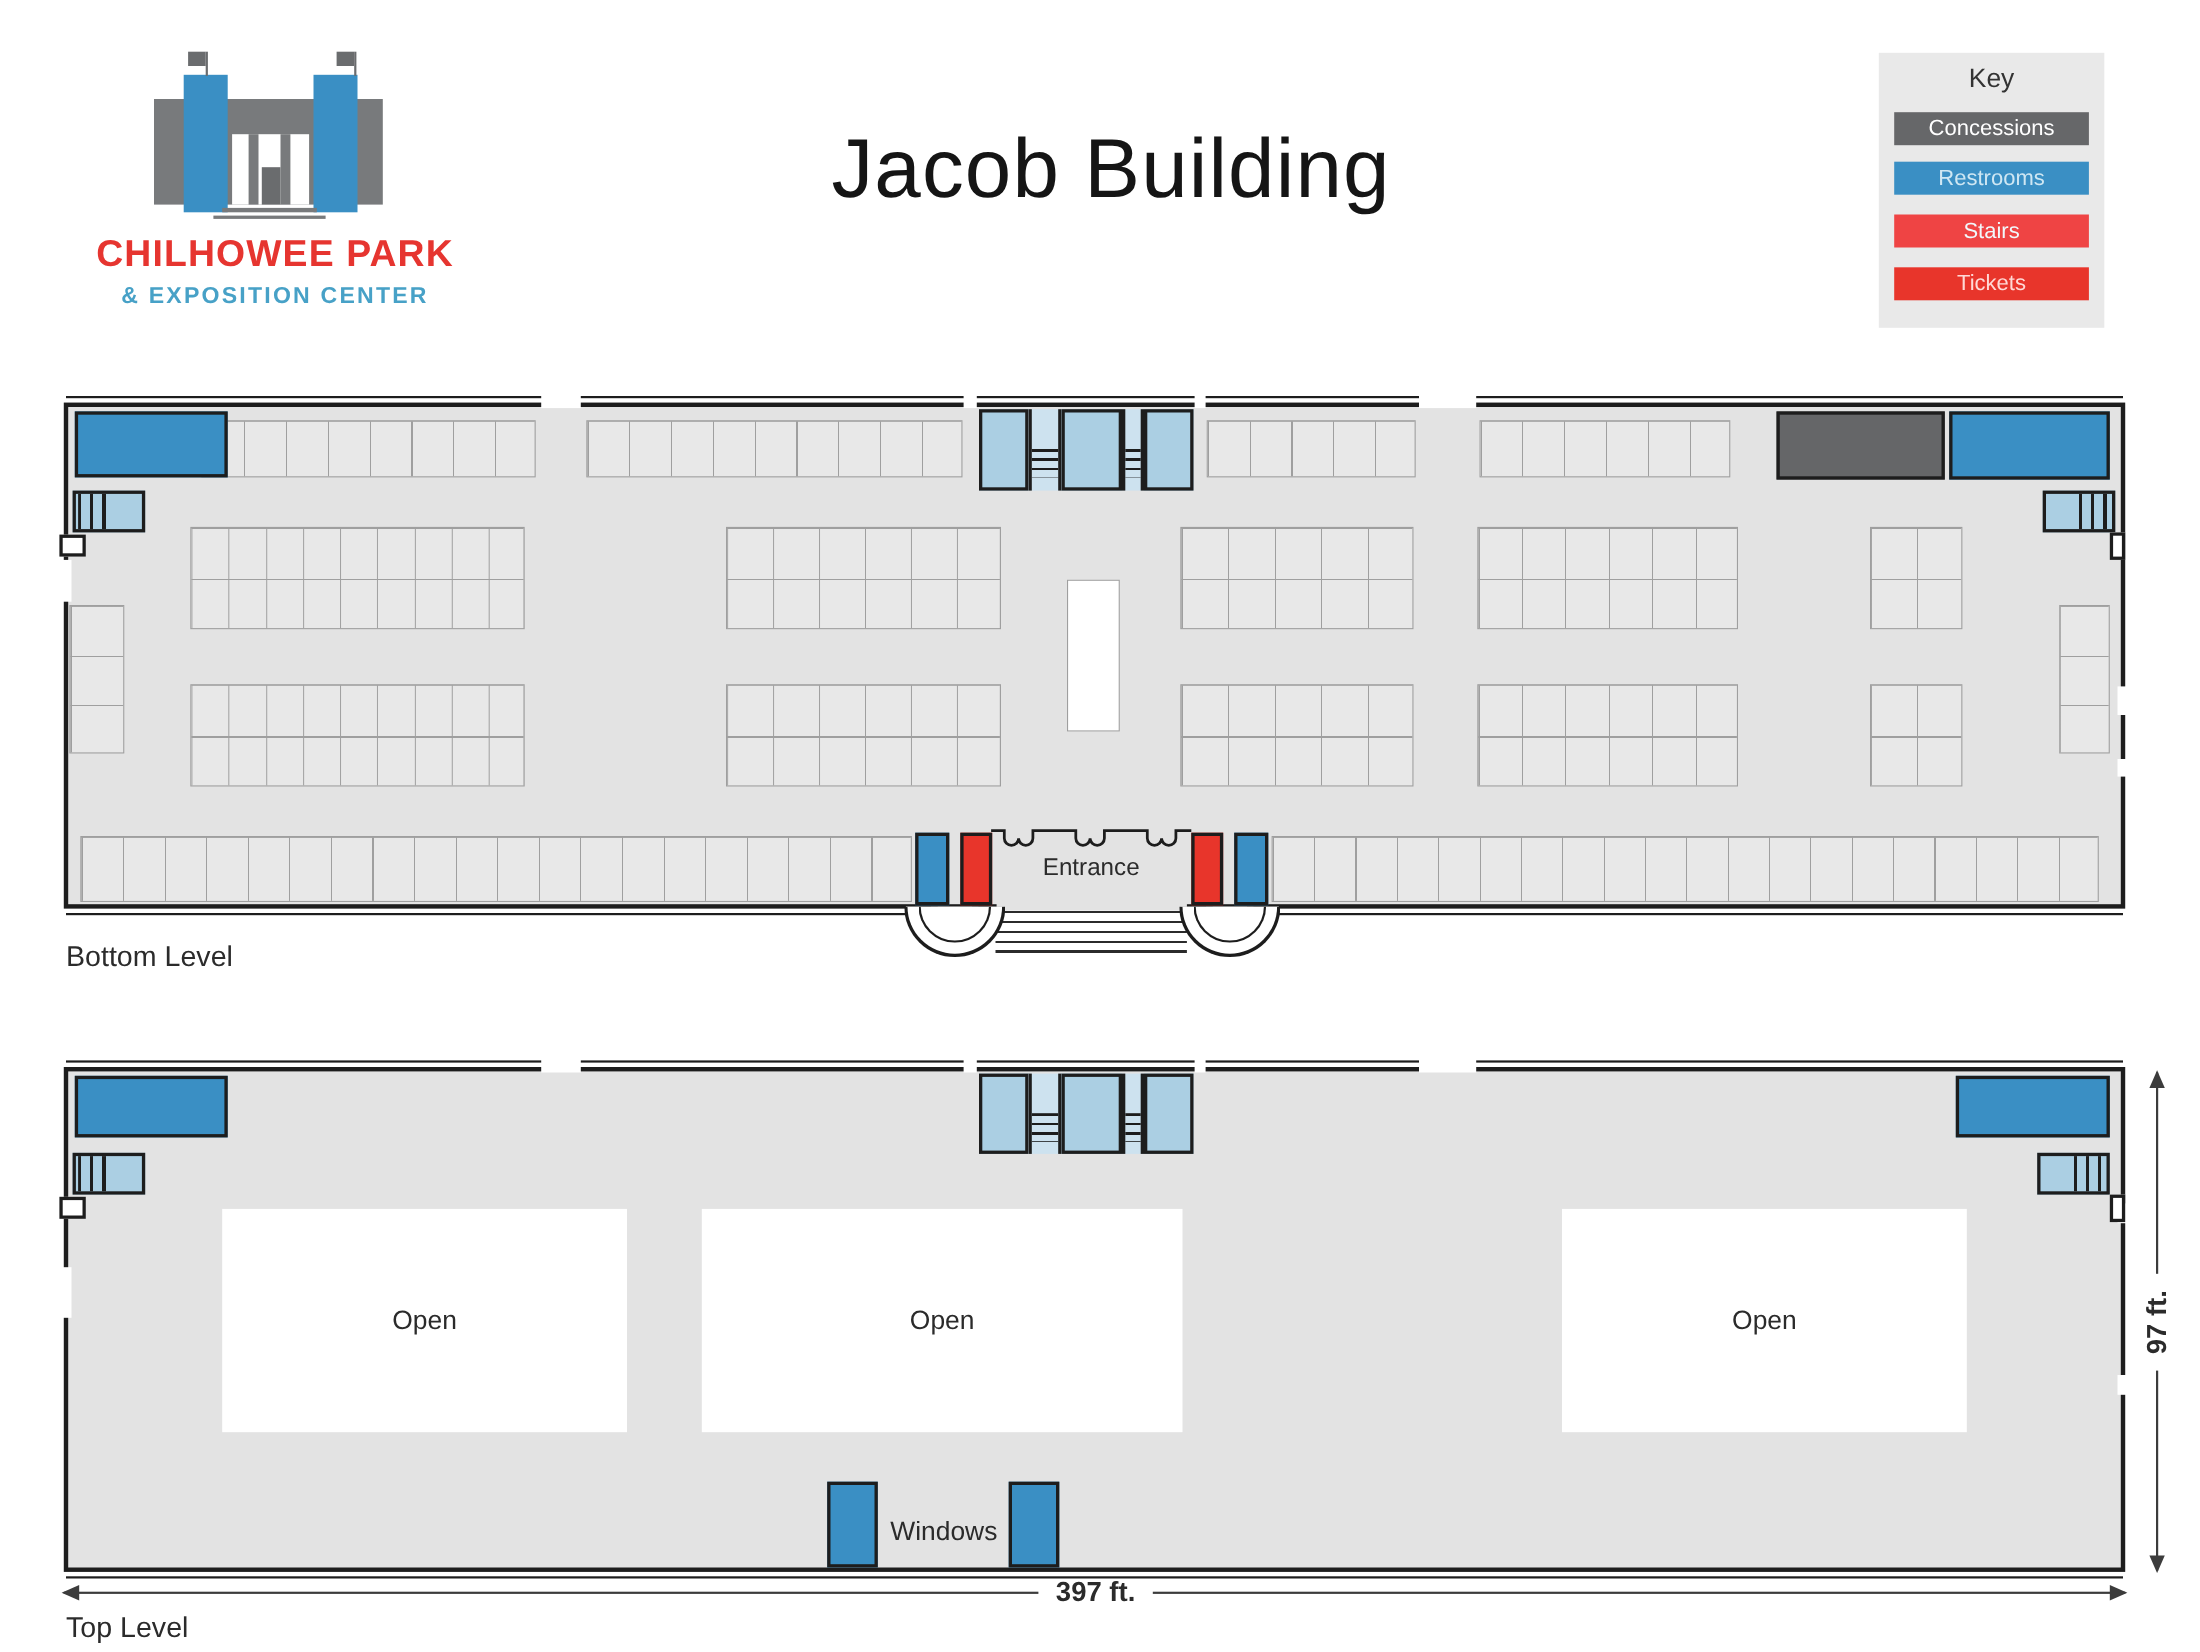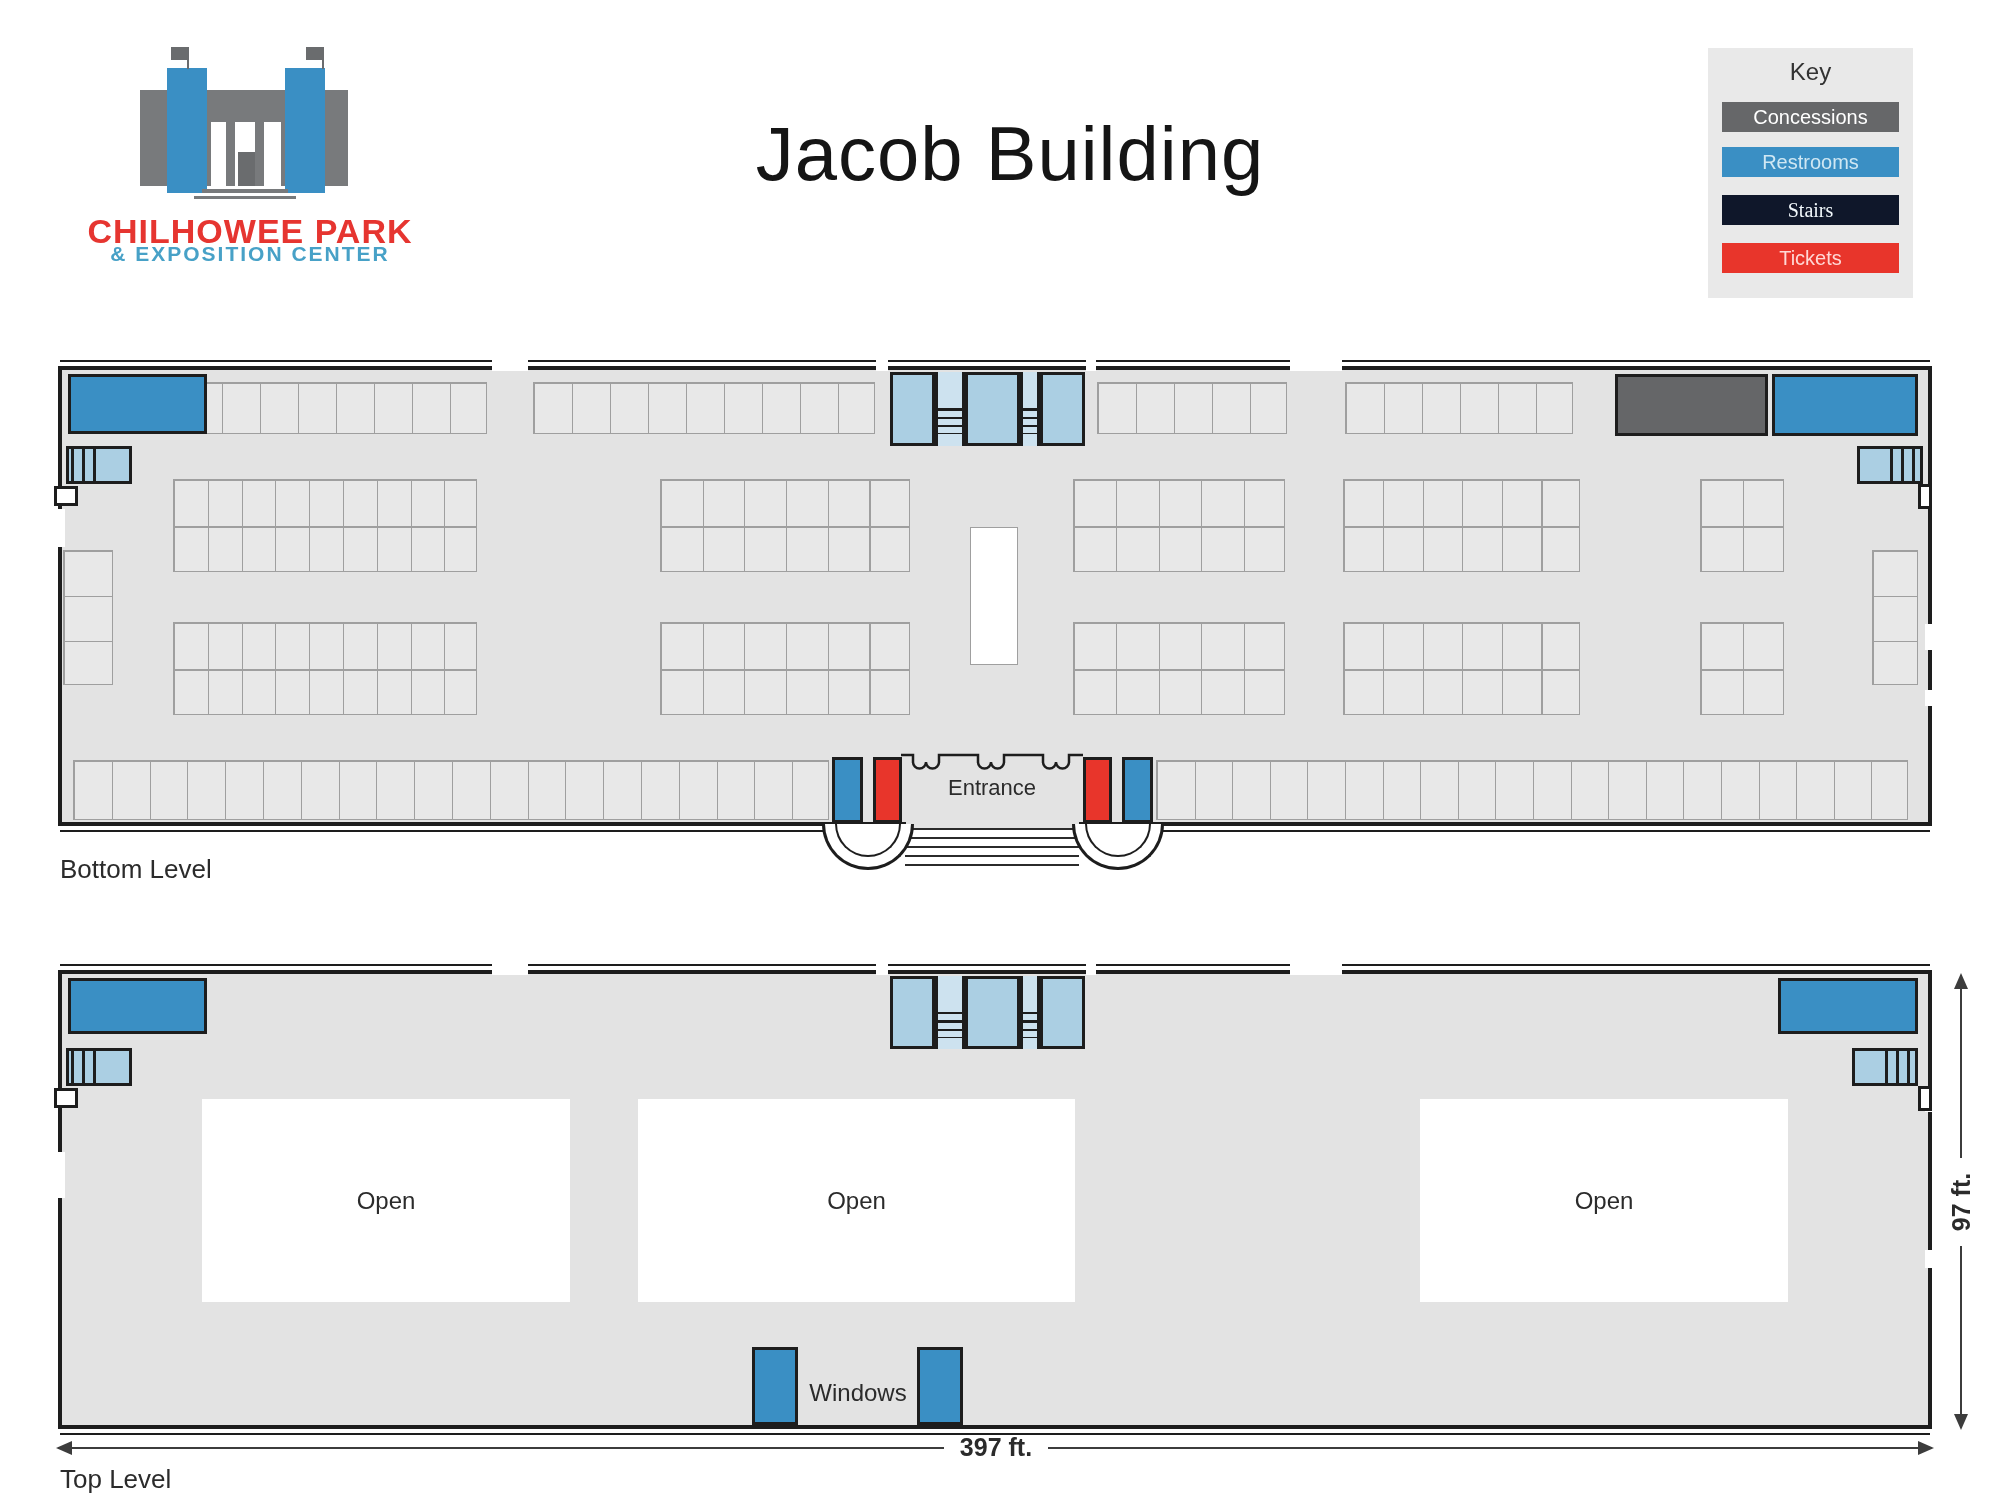--- a/index.html
+++ b/index.html
@@ -17,21 +17,21 @@
   .lg-col.c1{left:15px}.lg-col.c2{left:44px}
   .lg-door{position:absolute;left:27px;top:30px;width:17px;height:34px;background:var(--logo-dark)}
   .lg-flagpole{position:absolute;top:7px;width:2px;height:22px;background:var(--logo-dark)}
   .lg-fp-l{left:57px}.lg-fp-r{left:192px}
   .lg-flag{position:absolute;top:7px;width:16px;height:13px;background:var(--logo-dark)}
   .lg-fl-l{left:41px}.lg-fl-r{left:176px}
   .lg-base1{position:absolute;left:72px;top:149px;width:86px;height:4px;background:var(--logo-gray)}
   .lg-base2{position:absolute;left:64px;top:156px;width:102px;height:3px;background:var(--logo-gray)}
   .brand1{position:absolute;left:55px;top:212px;width:390px;text-align:center;
           font-size:34px;font-weight:800;letter-spacing:1px;color:var(--brand-red)}
-  .brand2{position:absolute;left:55px;top:242px;width:390px;text-align:center;
+  .brand2{position:absolute;left:55px;top:257px;width:390px;text-align:center;
           font-size:21px;font-weight:700;letter-spacing:2px;color:var(--brand-blue)}
 
   
   .title{position:absolute;left:660px;top:110px;width:700px;text-align:center;
          font-size:76px;font-weight:400;letter-spacing:1px;color:var(--title-color)}
 
   
   .key{position:absolute;left:1708px;top:48px;width:205px;height:250px;background:var(--key-bg)}
   .key-title{position:absolute;left:0;top:10px;width:100%;text-align:center;font-size:24px;color:#333}
   .key-item{position:absolute;left:14px;width:177px;height:30px;text-align:center;
@@ -85,21 +85,21 @@
   </div>
   <div class="brand1">CHILHOWEE PARK</div>
   <div class="brand2">&amp; EXPOSITION CENTER</div>
 
   <div class="title">Jacob Building</div>
 
   <div class="key">
     <div class="key-title">Key</div>
     <div class="key-item k1" style="background: rgb(102, 103, 105); color: rgb(255, 255, 255);">Concessions</div>
     <div class="key-item k2" style="background: rgb(58, 143, 196); color: rgb(207, 231, 243);">Restrooms</div>
-    <div class="key-item k3" style="background: #0f172a; color: rgb(241, 248, 251); font-family: Liberation Serif, serif;">Stairs</div>
+    <div class="key-item k3" style="background: #ef4444; color: rgb(241, 248, 251);">Stairs</div>
     <div class="key-item k4" style="background: rgb(232, 53, 43); color: rgb(255, 216, 213);">Tickets</div>
   </div>
 
   <div id="canvas">
       <div class="plan" style="left: 58px; top: 354px; width: 1874px; height: 460px;"></div>
       <div style="left: 60px; top: 348px; width: 1870px; height: 2px; background: var(--wall);"></div>
       <div style="left: 60px; top: 818px; width: 1870px; height: 2px; background: var(--wall);"></div>
       <div class="booths" style="left: 183px; top: 370px; width: 304px; height: 52px; background-image: repeating-linear-gradient(90deg,var(--booth-line) 0 1px,transparent 1px 38px),repeating-linear-gradient(180deg,var(--booth-line) 0 1px,transparent 1px 52px);"></div>
       <div class="booths" style="left: 533px; top: 370px; width: 342px; height: 52px; background-image: repeating-linear-gradient(90deg,var(--booth-line) 0 1px,transparent 1px 38px),repeating-linear-gradient(180deg,var(--booth-line) 0 1px,transparent 1px 52px);"></div>
       <div class="booths" style="left: 1097px; top: 370px; width: 190px; height: 52px; background-image: repeating-linear-gradient(90deg,var(--booth-line) 0 1px,transparent 1px 38px),repeating-linear-gradient(180deg,var(--booth-line) 0 1px,transparent 1px 52px);"></div>

